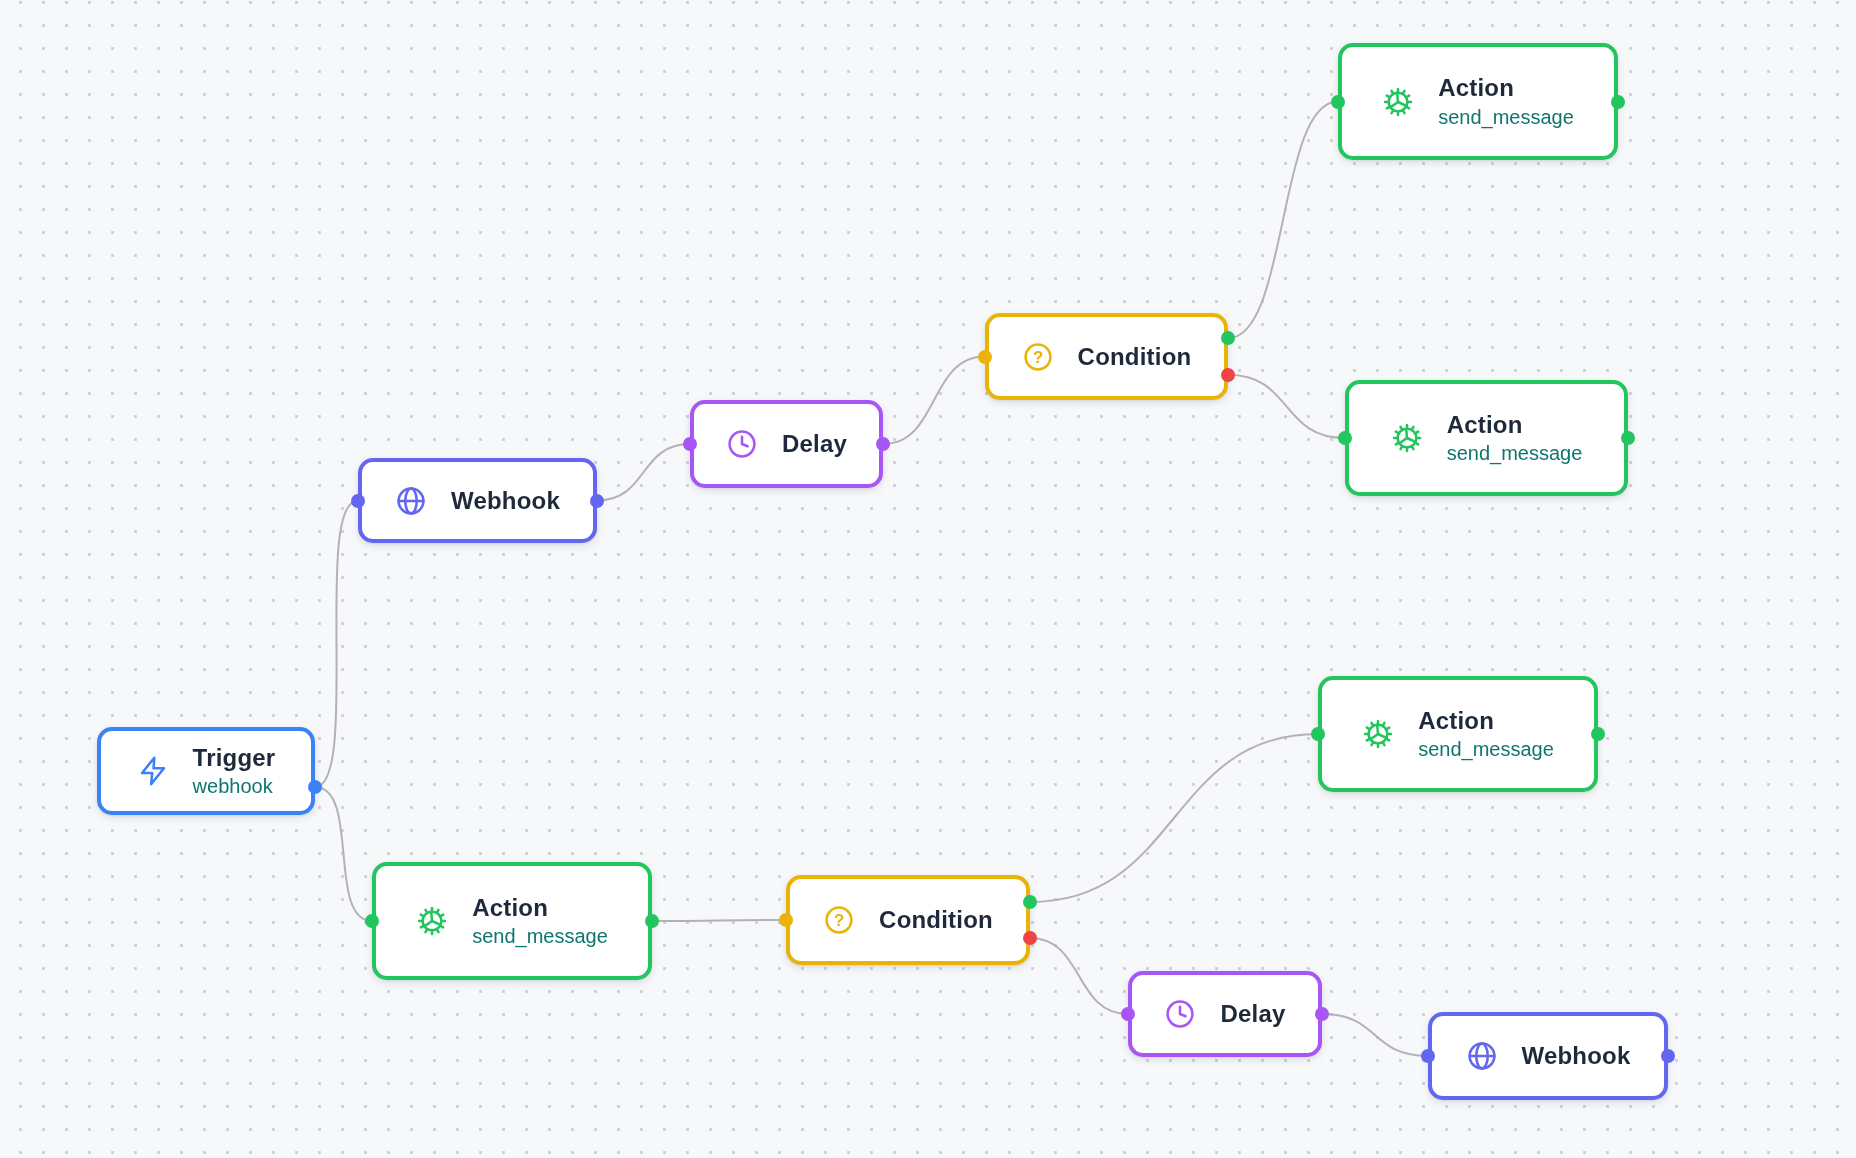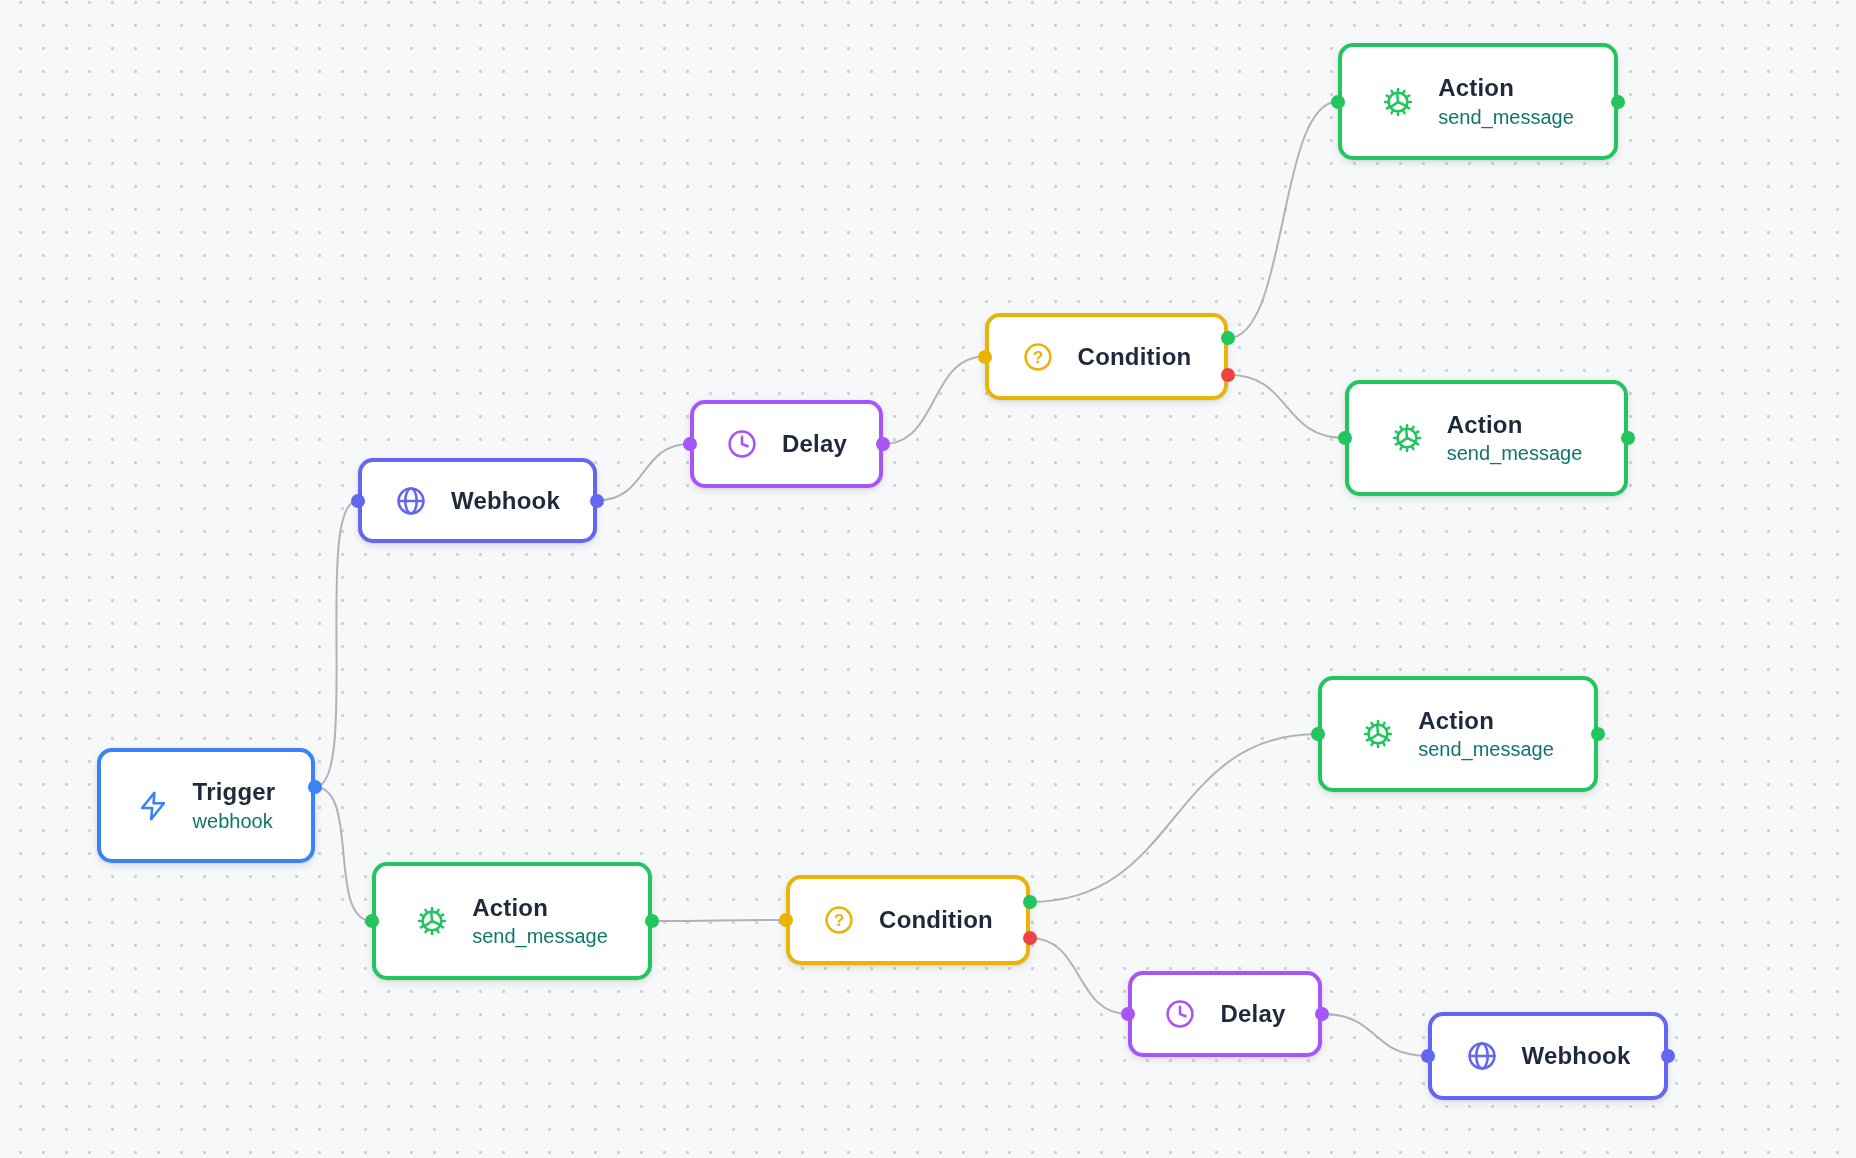--- a/index.html
+++ b/index.html
@@ -48,21 +48,21 @@
       <path d="M 597 500.5 C 648.15 500.5, 638.85 444, 690 444" stroke="#b1b1b7"></path>
       <path d="M 883 444 C 939.1 444, 928.9 356.5, 985 356.5" stroke="#b1b1b7"></path>
       <path d="M 1228 338.23 C 1288.5 338.23, 1277.5 101.5, 1338 101.5" stroke="#b1b1b7"></path>
       <path d="M 1228 374.77 C 1292.35 374.77, 1280.65 438, 1345 438" stroke="#b1b1b7"></path>
       <path d="M 652 921 C 725.7 921, 712.3 920, 786 920" stroke="#b1b1b7"></path>
       <path d="M 1030 902 C 1180 902, 1168 734, 1318 734" stroke="#b1b1b7"></path>
       <path d="M 1030 938 C 1083.9 938, 1074.1 1014, 1128 1014" stroke="#b1b1b7"></path>
       <path d="M 1322 1014 C 1380.3 1014, 1369.7 1056, 1428 1056" stroke="#b1b1b7"></path>
     </svg>
   <div id="nodes-layer">
-      <div class="node" style="left: 97px; top: 748px; width: 218px; height: 115px; border-color: rgb(59, 130, 246);">
+      <div class="node" style="left: 97px; top: 727px; width: 218px; height: 88px; border-color: rgb(59, 130, 246);">
         <span class="icon" style="color: rgb(59, 130, 246);">
           <svg width="32" height="32" viewBox="0 0 24 24" fill="none" stroke="currentColor" stroke-width="1.9" stroke-linecap="round" stroke-linejoin="round">
             <polygon points="13 2 3.8 13.5 11.4 13.5 10.6 22 20.2 10 12.4 10 13 2"></polygon>
           </svg>
         </span>
         <div class="titles">
           <div class="title">Trigger</div>
           <div class="subtitle">webhook</div>
         </div>
       </div>

